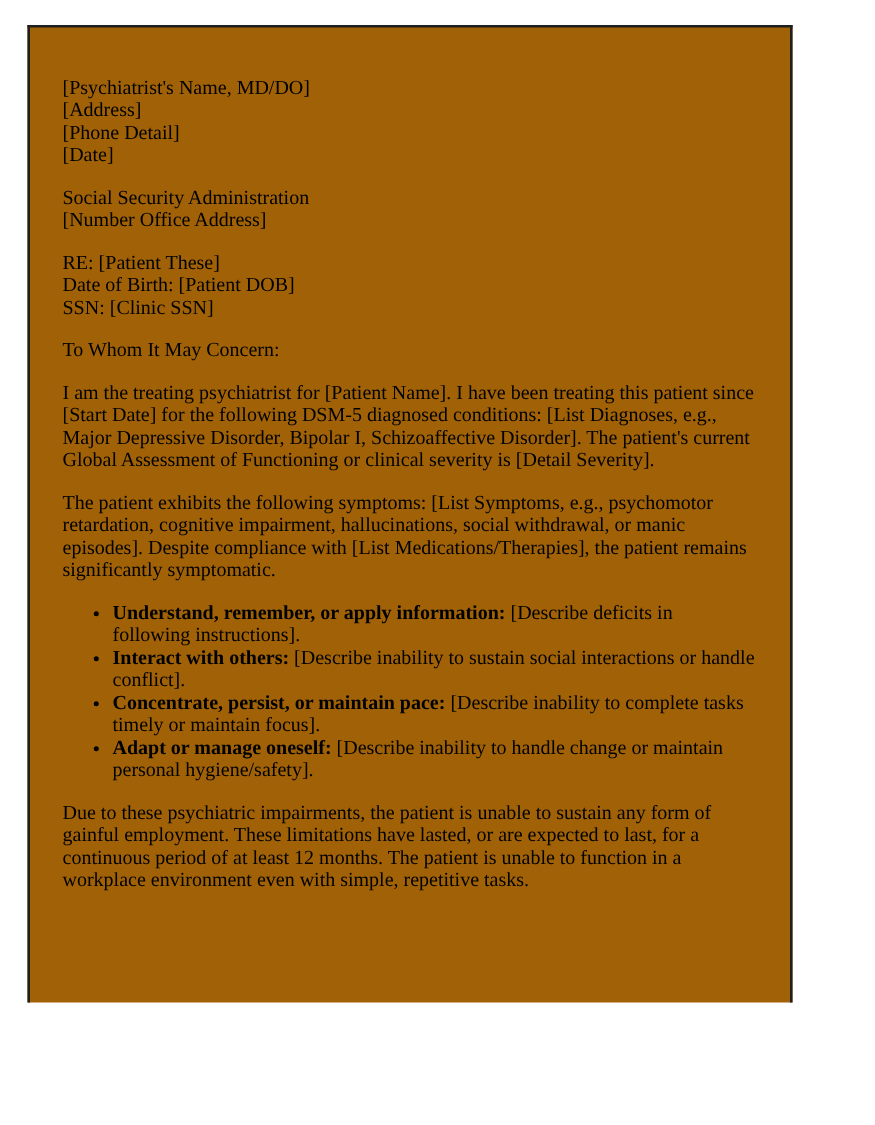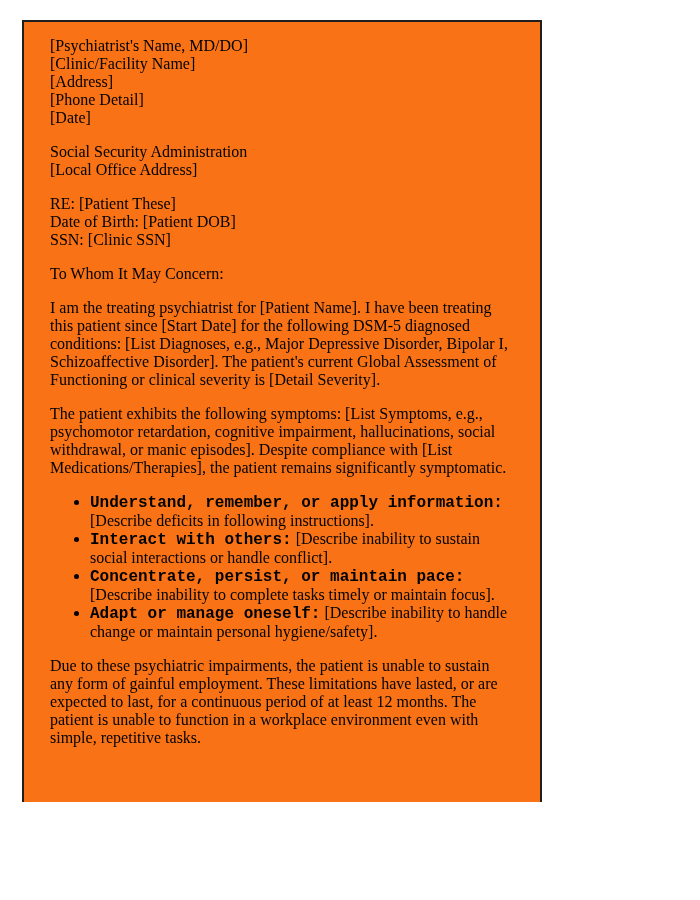--- a/index.html
+++ b/index.html
@@ -11,28 +11,28 @@
     position: relative;
     width: 700px;
     height: 900px;
     background: #ffffff;
     overflow: hidden;
   }
   .letter-frame {
     position: absolute;
     left: 22px;
     top: 20px;
-    width: 520px;
+    width: 612px;
     height: 782px;
     box-sizing: border-box;
     border: 2px solid #1f1f1f;
     border-bottom: none;
-    padding: 15px 28px 0 26px;
+    padding: 40px 28px 0 26px;
     overflow: hidden;
-    background: #f97316;
+    background: #a16207;
     color: #000000;
     font-family: "Liberation Serif", serif;
     font-size: 16px;
     line-height: 18px;
   }
   .letter-frame p {
     margin: 16px 0;
   }
   .letter-frame > :first-child {
     margin-top: 0;
@@ -43,40 +43,38 @@
   }
   .letter-frame li {
     margin: 0;
     padding: 0;
   }
   .line {
     display: block;
   }
   b {
     font-weight: bold;
-    font-family: Liberation Mono, monospace;
   }
 </style>
 </head>
 <body>
 
 <div class="page">
   <div class="letter-frame">
 
     <p>
       <span class="line">[Psychiatrist's Name, MD/DO]</span>
-      <span class="line">[Clinic/Facility Name]</span>
       <span class="line">[Address]</span>
       <span class="line">[Phone Detail]</span>
       <span class="line">[Date]</span>
     </p>
 
     <p>
       <span class="line">Social Security Administration</span>
-      <span class="line">[Local Office Address]</span>
+      <span class="line">[Number Office Address]</span>
     </p>
 
     <p>
       <span class="line">RE: [Patient These]</span>
       <span class="line">Date of Birth: [Patient DOB]</span>
       <span class="line">SSN: [Clinic SSN]</span>
     </p>
 
     <p>To Whom It May Concern:</p>
 

